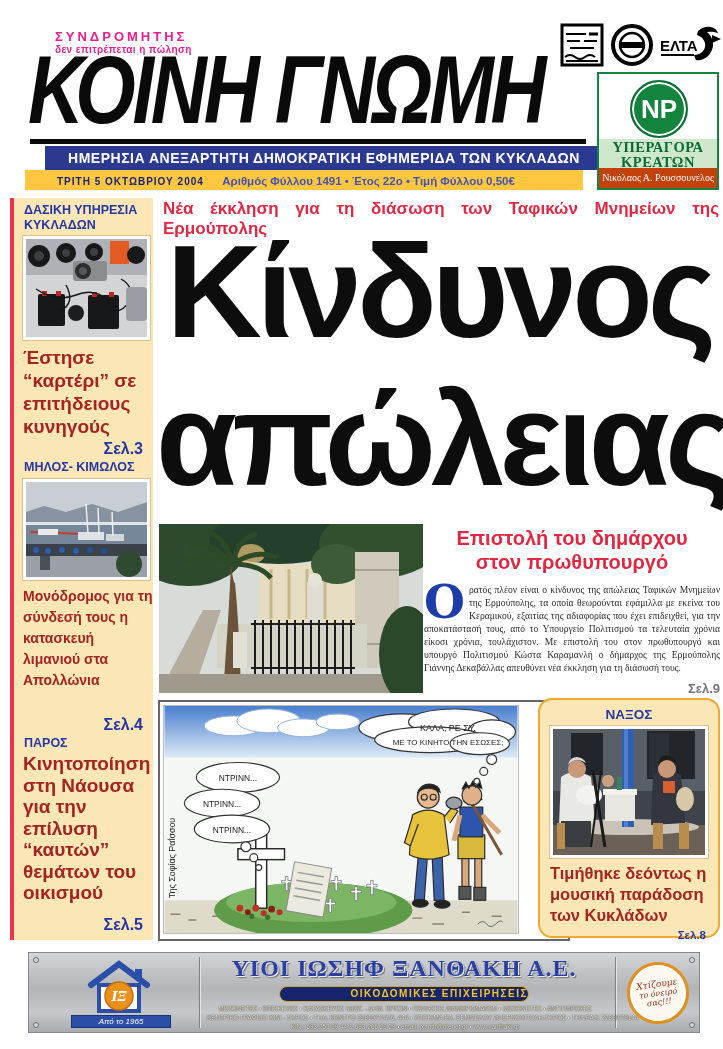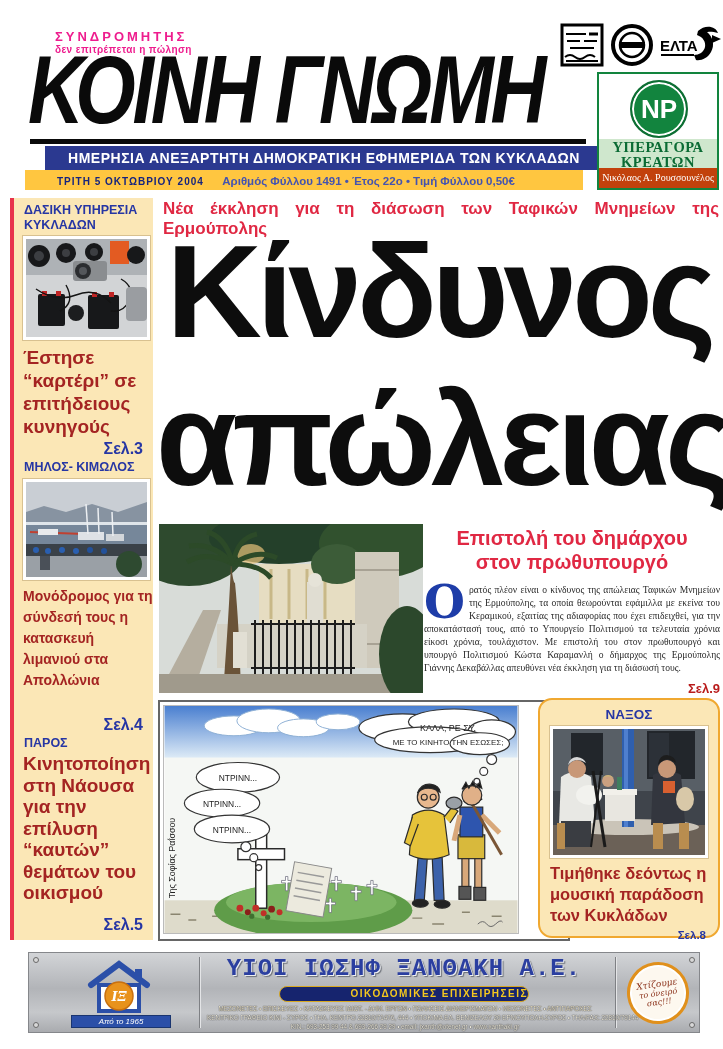--- a/index.html
+++ b/index.html
@@ -50,41 +50,41 @@
             font-size:132px;letter-spacing:-5px;line-height:148px;}
   .cem-photo{left:159px;top:524px;width:264px;height:169px;}
   .cem-photo svg{display:block;}
 
   .letter{left:424px;top:526px;width:296px;}
   .letter-title{color:#e02843;font-weight:bold;font-size:20px;line-height:24px;text-align:center;}
   .letter-body{margin-top:9px;font-family:"Liberation Serif",serif;font-size:9.6px;line-height:13px;
                color:#2a2a2a;text-align:justify;}
   .dropcap{float:left;color:#1e3da8;font-family:"DejaVu Serif",serif;font-weight:bold;
            font-size:47px;line-height:38px;padding-right:4px;}
-  .letter-page{margin-top:7px;text-align:right;color:#b91c1c;font-weight:bold;font-size:13px;}
+  .letter-page{margin-top:7px;text-align:right;color:#737373;font-weight:bold;font-size:13px;}
 
   
   .cartoon{left:158px;top:700px;width:412px;height:241px;background:#fff;border:2px solid #666;padding:3px;}
   .cartoon svg{display:block;border:1px solid #bbb;}
 
   
   .naxos{left:538px;top:698px;width:182px;height:240px;background:#fbe7b6;border:2px solid #f0a830;border-radius:14px;}
   .nx-label{position:absolute;left:0;top:7px;width:100%;text-align:center;color:#2636a4;font-weight:bold;font-size:13.5px;}
   .nx-photo{position:absolute;left:10px;top:26px;border:3px solid #fff;box-shadow:0 0 0 1px #d8c190;}
   .nx-photo svg{display:block;}
   .nx-head{position:absolute;left:10px;top:163px;width:162px;color:#a42422;font-weight:bold;font-size:16.5px;line-height:21px;}
   .nx-page{position:absolute;right:12px;top:229px;color:#2636a4;font-weight:bold;font-size:11.5px;}
 
   
   .ad{left:28px;top:952px;width:672px;height:81px;border:1px solid #85878b;
       background:linear-gradient(180deg,#d2d4d7 0%,#b2b4b8 45%,#c6c8cb 75%,#a9abaf 100%);}
   .screw{position:absolute;width:6px;height:6px;border-radius:50%;background:#d8d8d8;border:1px solid #6a6a6a;}
   .groove{position:absolute;top:4px;bottom:4px;width:1px;background:#7e8084;box-shadow:1px 0 0 #e4e5e7;}
   .ad-title{position:absolute;left:172px;top:2px;width:406px;text-align:center;
-            font-family:Liberation Mono, monospace;font-weight:bold;font-size:24px;color:#2b3fa0;
+            font-family:Liberation Serif, serif;font-weight:bold;font-size:24px;color:#2b3fa0;
             letter-spacing:1px;text-shadow:1px 1px 0 #eef0f4,2px 2px 1px #6c7078;white-space:nowrap;}
   .ad-subbar{position:absolute;left:250px;top:33px;width:250px;height:16px;background:#16246e;
              border:1px solid #d8a820;border-radius:8px;color:#f5c81e;font-weight:bold;font-size:10px;
              letter-spacing:1.5px;text-align:right;line-height:13px;}
   .ad-small{position:absolute;left:178px;width:396px;text-align:center;font-size:6.3px;
             color:#f4f0e2;text-shadow:0 0 1px #2a2a2a,0 0 1px #2a2a2a;white-space:nowrap;}
   .ad-logo{position:absolute;left:12px;top:5px;width:156px;height:70px;text-align:center;}
   .ad-banner{position:absolute;left:30px;top:57px;width:100px;height:13px;background:#2b4fa8;border:1px solid #1a3570;
              color:#fff;font-style:italic;font-size:8px;line-height:11px;text-align:center;}
   .ad-badge{position:absolute;left:598px;top:9px;width:62px;height:62px;border-radius:50%;background:#fdf8ef;

